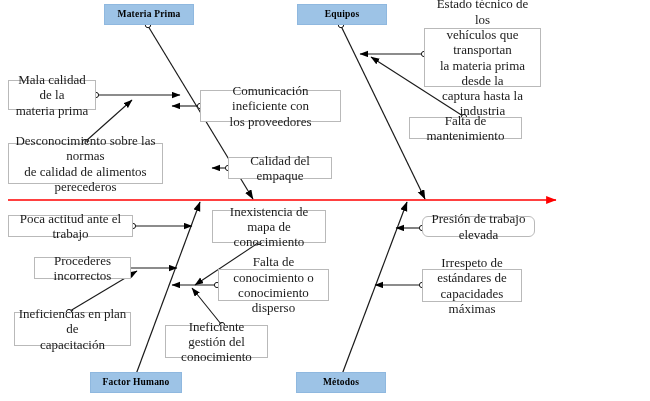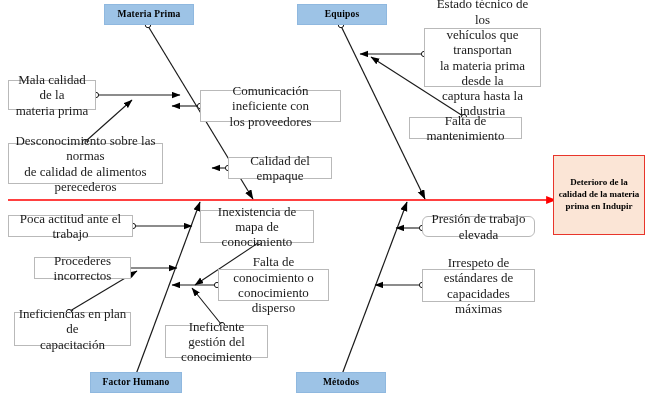--- a/index.html
+++ b/index.html
@@ -137,23 +137,20 @@
   </div>
 
   <div class="node cat-box" style="left:90px;top:372px;width:92px;height:21px;align-items:center;">
     <span class="nb">Factor Humano</span>
   </div>
 
   <div class="node cat-box" style="left:296px;top:372px;width:90px;height:21px;">
     <span class="nb">Métodos</span>
   </div>
 
-  <div class="node effect-box" style="left:553px;top:155px;width:92px;height:80px;">
-    <span class="nb">Deterioro de la calidad de la materia prima en Indupir</span>
-  </div>
 
   <div class="node cause-box" style="left:8px;top:80px;width:88px;height:30px;">
     <span class="nb">Mala calidad de la
 materia prima</span>
   </div>
 
   <div class="node cause-box" style="left:8px;top:143px;width:155px;height:41px;">
     <span class="nb">Desconocimiento sobre las normas
 de calidad de alimentos perecederos</span>
   </div>
@@ -184,37 +181,37 @@
 
   <div class="node cause-box" style="left:8px;top:257px;width:97px;height:22px;margin-left:26px;">
     <span class="nb">Procederes incorrectos</span>
   </div>
 
   <div class="node cause-box" style="left:14px;top:312px;width:117px;height:34px;">
     <span class="nb">Ineficiencias en plan de
 capacitación</span>
   </div>
 
-  <div class="node cause-box" style="left:200px;top:210px;width:114px;height:33px;">
+  <div class="node cause-box" style="left:212px;top:210px;width:114px;height:33px;">
     <span class="nb">Inexistencia de mapa de
 conocimiento</span>
   </div>
 
   <div class="node cause-box" style="left:218px;top:269px;width:111px;height:32px;">
     <span class="nb">Falta de conocimiento o
 conocimiento disperso</span>
   </div>
 
   <div class="node cause-box" style="left:165px;top:325px;width:103px;height:33px;">
     <span class="nb">Ineficiente gestión del
 conocimiento</span>
   </div>
 
   <div class="node cause-box" style="left:422px;top:216px;width:113px;height:21px;border-radius:6px;">
     <span class="nb">Presión de trabajo elevada</span>
   </div>
 
-  <div class="node cause-box" style="left:422px;top:269px;width:113px;height:33px;">
+  <div class="node cause-box" style="left:422px;top:269px;width:100px;height:33px;">
     <span class="nb">Irrespeto de estándares de
 capacidades máximas</span>
   </div>
 
 </div>
 
 </body></html>

